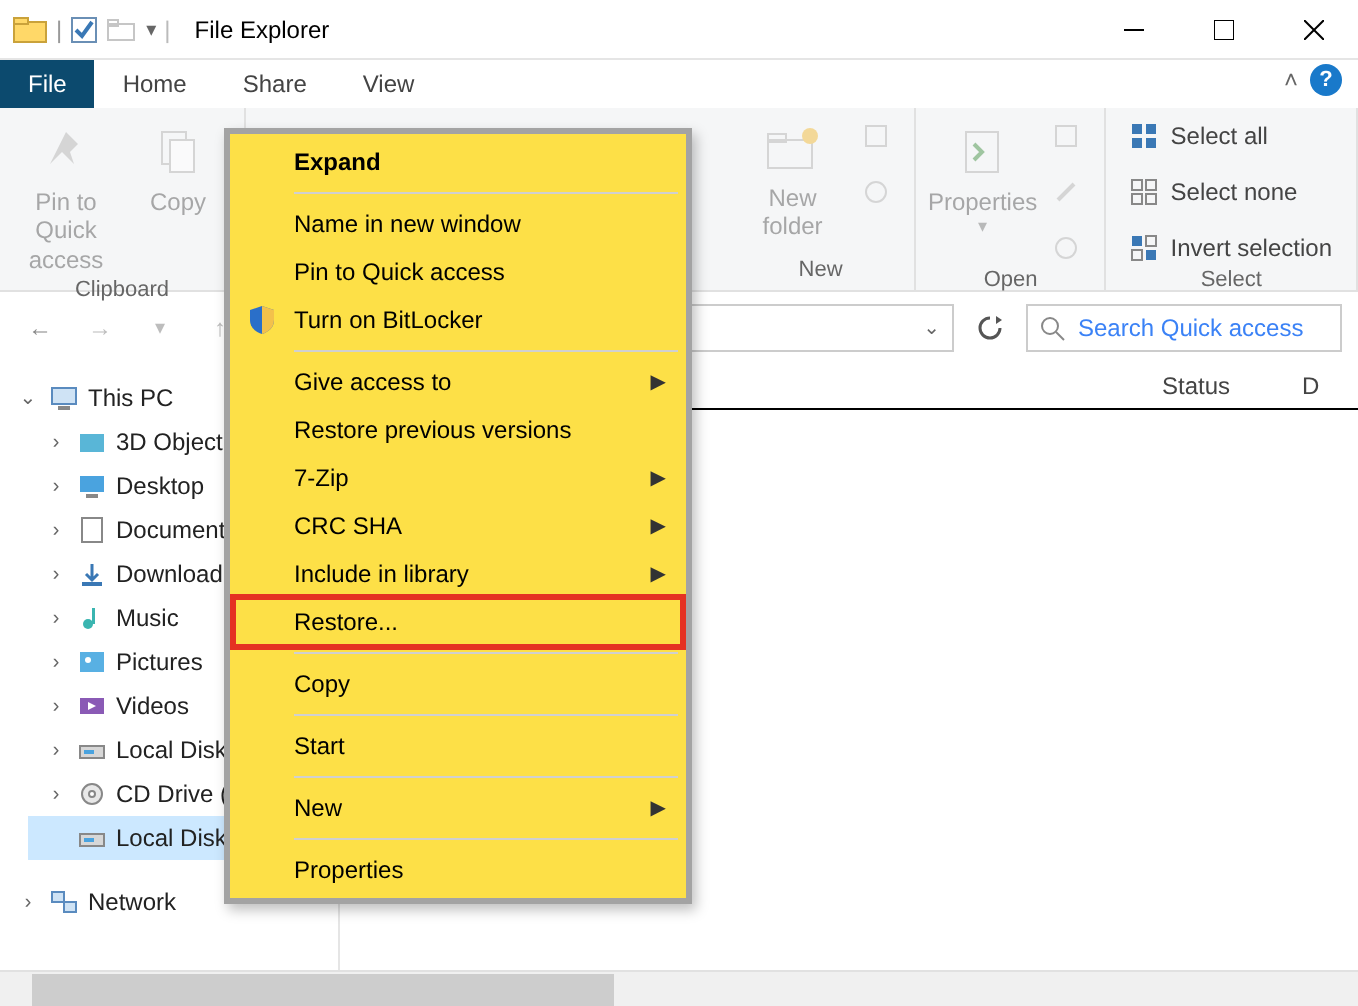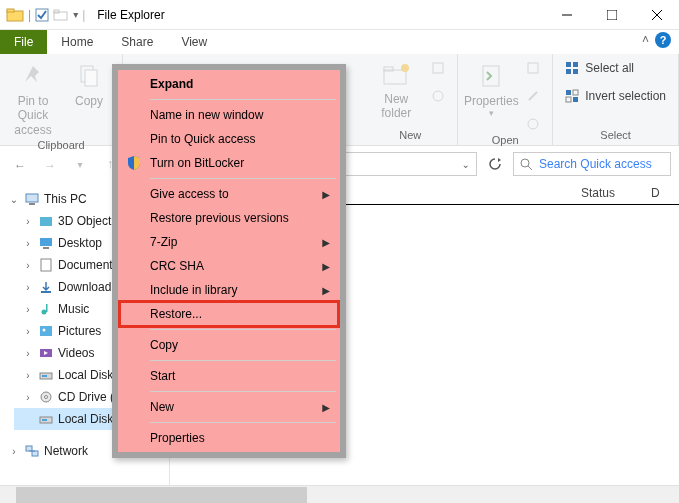--- a/index.html
+++ b/index.html
@@ -9,21 +9,21 @@
 .titlebar { height: 30px; display: flex; align-items: center; border-bottom: 1px solid #e5e5e5; }
 .titlebar .qat { display: flex; align-items: center; gap: 4px; padding: 0 6px; }
 .titlebar .qat svg { display: block; }
 .titlebar .title { flex: 1; padding-left: 6px; color: #000000; }
 .win-controls { display: flex; }
 .win-controls div { width: 45px; height: 30px; display: flex; align-items: center; justify-content: center; color: #000; }
 
 
 .tabsbar { height: 24px; display: flex; align-items: stretch; background: #fff; position: relative; }
 .tab { padding: 0 14px; display: flex; align-items: center; color: #444; cursor: pointer; }
-.tab.active { background: #4d7c0f; color: #fff; }
+.tab.active { background: #0c4a6e; color: #fff; }
 .tabsbar .help { position: absolute; right: 8px; top: 2px; display: flex; align-items: center; gap: 6px; }
 .help-circle { width: 16px; height: 16px; border-radius: 50%; background: #1979ca; color: #fff; display: flex; align-items: center; justify-content: center; font-size: 11px; font-weight: bold; }
 
 
 .ribbon { height: 92px; background: #f5f6f7; border-bottom: 1px solid #e1e1e1; display: flex; position: relative; }
 .ribbon-group { border-right: 1px solid #e1e1e1; display: flex; flex-direction: column; align-items: center; padding: 4px 8px 0 8px; }
 .ribbon-group .buttons { flex: 1; display: flex; align-items: flex-start; gap: 6px; }
 .ribbon-group .label { font-size: 11px; color: #666; padding: 2px 0 4px 0; }
 .big-btn { display: flex; flex-direction: column; align-items: center; justify-content: flex-start; width: 50px; padding-top: 4px; color: #666; text-align: center; line-height: 1.2; }
 .big-btn svg { margin-bottom: 4px; }
@@ -56,21 +56,21 @@
 .groups { padding: 4px 8px; display: flex; flex-direction: column; gap: 14px; }
 .group { display: flex; align-items: center; gap: 6px; color: #26418f; }
 .group .chev { color: #666; font-size: 10px; }
 
 
 .hscroll { height: 18px; background: #f0f0f0; border-top: 1px solid #e1e1e1; display: flex; align-items: center; }
 .hscroll .track { flex: 1; height: 16px; margin: 0 16px; background: #f0f0f0; position: relative; }
 .hscroll .thumb { position: absolute; left: 0; width: 45%; height: 100%; background: #cdcdcd; }
 
 
-.ctxmenu { position: absolute; left: 112px; top: 64px; width: 234px; background: #fca5a5; border: 6px solid #a3a3a3; box-shadow: 2px 3px 6px rgba(0,0,0,0.25); padding: 2px; }
+.ctxmenu { position: absolute; left: 112px; top: 64px; width: 234px; background: #fde047; border: 3px solid #a3a3a3; box-shadow: 2px 3px 6px rgba(0,0,0,0.25); padding: 2px; }
 .ctx-item { display: flex; align-items: center; height: 24px; padding: 0 28px 0 30px; position: relative; color: #000; }
 .ctx-item.bold { font-weight: 600; }
 .ctx-item .sub { position: absolute; right: 8px; font-size: 10px; color: #333; }
 .ctx-item .icn { position: absolute; left: 6px; width: 16px; height: 16px; display: flex; align-items: center; justify-content: center; }
 .ctx-sep { height: 1px; background: #d0d0d0; margin: 3px 2px 3px 30px; }
 .ctx-item.highlighted-red { outline: 3px solid #e53222; outline-offset: -1px; }
 
 
 .muted { opacity: 0.55; }
 </style>
@@ -216,20 +216,29 @@
     <div class="buttons">
       <div class="small-list">
         <div class="small-item">
             <svg width="14" height="14">
               <rect x="1" y="1" width="5" height="5" fill="#3a78b5"></rect>
               <rect x="8" y="1" width="5" height="5" fill="#3a78b5"></rect>
               <rect x="1" y="8" width="5" height="5" fill="#3a78b5"></rect>
               <rect x="8" y="8" width="5" height="5" fill="#3a78b5"></rect>
             </svg>
             <span>Select all</span>
+          </div>
+        <div class="small-item">
+            <svg width="14" height="14">
+              <rect x="1" y="1" width="5" height="5" fill="none" stroke="#888"></rect>
+              <rect x="8" y="1" width="5" height="5" fill="none" stroke="#888"></rect>
+              <rect x="1" y="8" width="5" height="5" fill="none" stroke="#888"></rect>
+              <rect x="8" y="8" width="5" height="5" fill="none" stroke="#888"></rect>
+            </svg>
+            <span>Select none</span>
           </div>
         <div class="small-item">
             <svg width="14" height="14">
               <rect x="1" y="1" width="5" height="5" fill="#3a78b5"></rect>
               <rect x="8" y="1" width="5" height="5" fill="none" stroke="#888"></rect>
               <rect x="1" y="8" width="5" height="5" fill="none" stroke="#888"></rect>
               <rect x="8" y="8" width="5" height="5" fill="#3a78b5"></rect>
             </svg>
             <span>Invert selection</span>
           </div>

